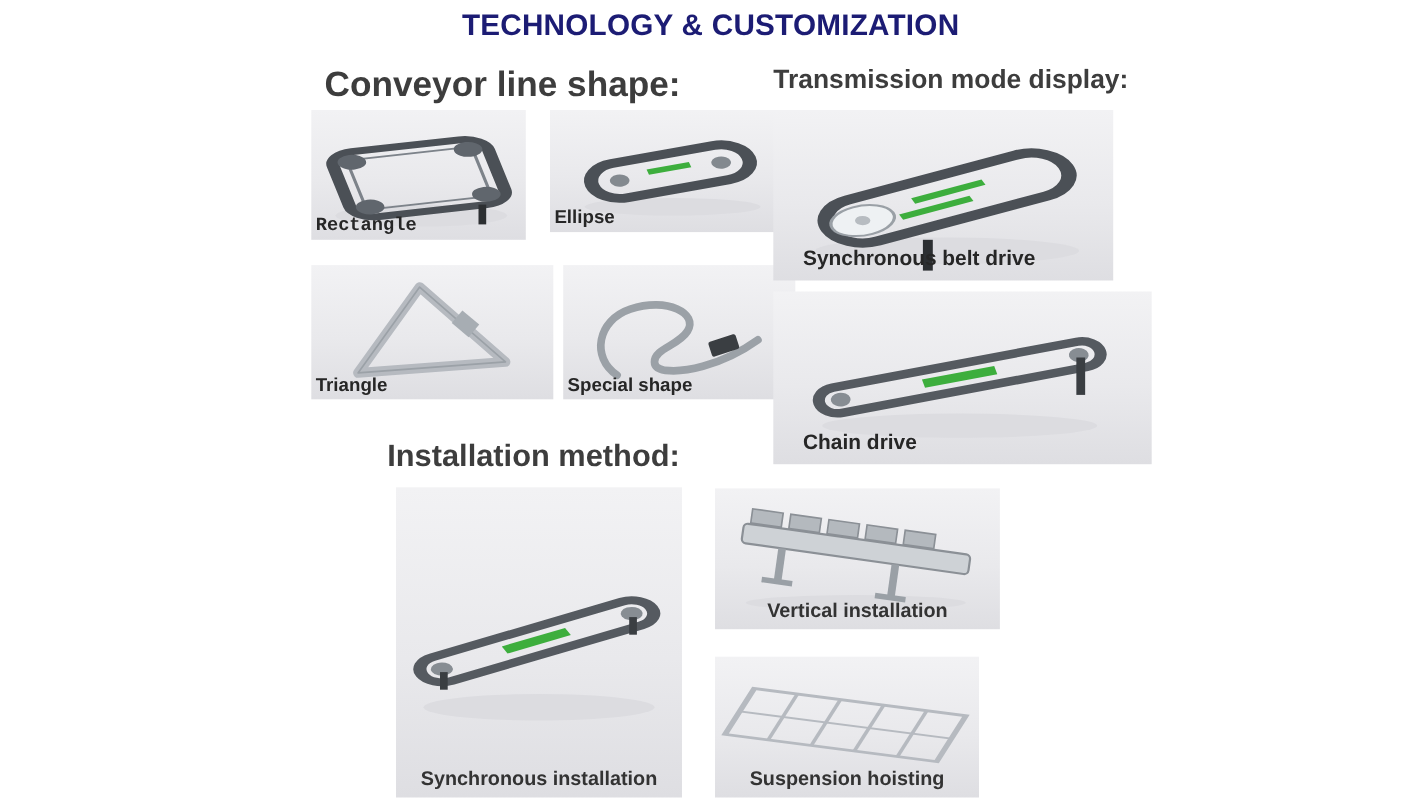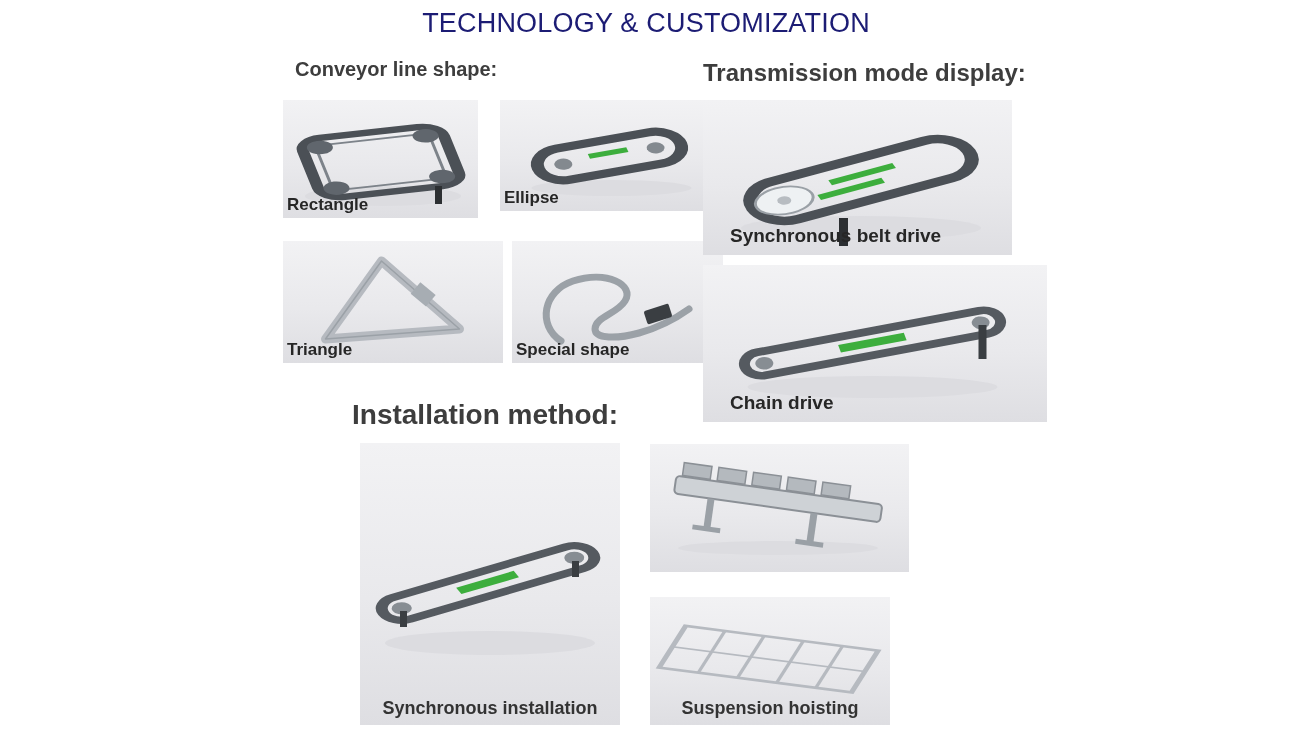--- a/index.html
+++ b/index.html
@@ -9,31 +9,31 @@
     height: 732px;
     background: #ffffff;
     font-family: "Liberation Sans", sans-serif;
     overflow: hidden;
   }
   .page-title {
     position: absolute;
     top: 8px; left: 0; width: 100%;
     text-align: center;
     font-size: 27px;
-    font-weight: normal;
+    font-weight: bold;
     color: var(--title_blue, #1c1c74);
     letter-spacing: 0.2px;
   }
   .section-heading {
     position: absolute;
     font-weight: bold;
     color: var(--heading_gray, #3d3d3d);
     white-space: nowrap;
   }
-  #heading-conveyor      { left: 295px; top: 58px;  font-size: 20px; }
+  #heading-conveyor      { left: 295px; top: 58px;  font-size: 32px; }
   #heading-transmission  { left: 703px; top: 59px;  font-size: 24px; }
   #heading-installation  { left: 352px; top: 399px; font-size: 28px; }
 
   figure.tile {
     position: absolute;
     margin: 0;
     background: linear-gradient(180deg, var(--tile_gray_top, #f2f2f4) 0%, #e9e9ec 55%, var(--tile_gray_bottom, #dedee2) 100%);
     overflow: hidden;
   }
   .tile svg { position: absolute; left: 0; top: 0; width: 100%; height: 100%; display: block; }
@@ -41,21 +41,21 @@
     position: absolute;
     font-weight: bold;
     color: var(--label_dark, #262626);
     z-index: 2;
     white-space: nowrap;
   }
   .label-bl    { left: 4px;  bottom: 3px; font-size: 17px; }
   .label-bl-lg { left: 27px; bottom: 8px; font-size: 19px; }
   .label-bc    { left: 0; right: 0; bottom: 6px; text-align: center; font-size: 18px; color: #333333; }
 
-  #tile-rectangle  { left: 283px; top: 100px; width: 195px; height: 118px; }
+  #tile-rectangle  { left: 283px; top: 100px; width: 195px; height: 118px; font-family: Liberation Mono, monospace; }
   #tile-ellipse    { left: 500px; top: 100px; width: 220px; height: 111px; }
   #tile-triangle   { left: 283px; top: 241px; width: 220px; height: 122px; }
   #tile-special    { left: 500px; top: 241px; width: 211px; height: 122px; margin-left: 12px; }
   #tile-sync       { left: 703px; top: 100px; width: 309px; height: 155px; }
   #tile-chain      { left: 703px; top: 265px; width: 309px; height: 157px; padding-left: 35px; }
   #tile-horizontal { left: 360px; top: 443px; width: 260px; height: 282px; }
   #tile-vertical   { left: 650px; top: 444px; width: 259px; height: 128px; }
   #tile-suspension { left: 650px; top: 597px; width: 240px; height: 128px; }
 </style>
 </head>
@@ -170,20 +170,21 @@
         <rect x="-63" y="-24" width="28" height="13" fill="#b4b9be" stroke="#8b9096" stroke-width="1.5"></rect>
         <rect x="-28" y="-24" width="28" height="13" fill="#b4b9be" stroke="#8b9096" stroke-width="1.5"></rect>
         <rect x="7" y="-24" width="28" height="13" fill="#b4b9be" stroke="#8b9096" stroke-width="1.5"></rect>
         <rect x="42" y="-24" width="28" height="13" fill="#b4b9be" stroke="#8b9096" stroke-width="1.5"></rect>
         <rect x="-70" y="8" width="7" height="30" fill="#9aa0a6"></rect>
         <rect x="34" y="8" width="7" height="30" fill="#9aa0a6"></rect>
         <rect x="-81" y="36" width="28" height="5" fill="#9aa0a6"></rect>
         <rect x="23" y="36" width="28" height="5" fill="#9aa0a6"></rect>
       </g>
     </svg>
+    <figcaption class="tile-label label-bc">Vertical installation</figcaption>
   </figure>
 
   <figure class="tile" id="tile-suspension">
     <svg viewBox="0 0 259 128">
       <g transform="translate(128,62) scale(1,0.45) rotate(16)">
         <rect x="-108" y="-52" width="216" height="104" fill="none" stroke="var(--metal_light,#b6bac0)" stroke-width="6"></rect>
         <line x1="-64" y1="-52" x2="-64" y2="52" stroke="var(--metal_light,#b6bac0)" stroke-width="4"></line>
         <line x1="-20" y1="-52" x2="-20" y2="52" stroke="var(--metal_light,#b6bac0)" stroke-width="4"></line>
         <line x1="24" y1="-52" x2="24" y2="52" stroke="var(--metal_light,#b6bac0)" stroke-width="4"></line>
         <line x1="68" y1="-52" x2="68" y2="52" stroke="var(--metal_light,#b6bac0)" stroke-width="4"></line>

